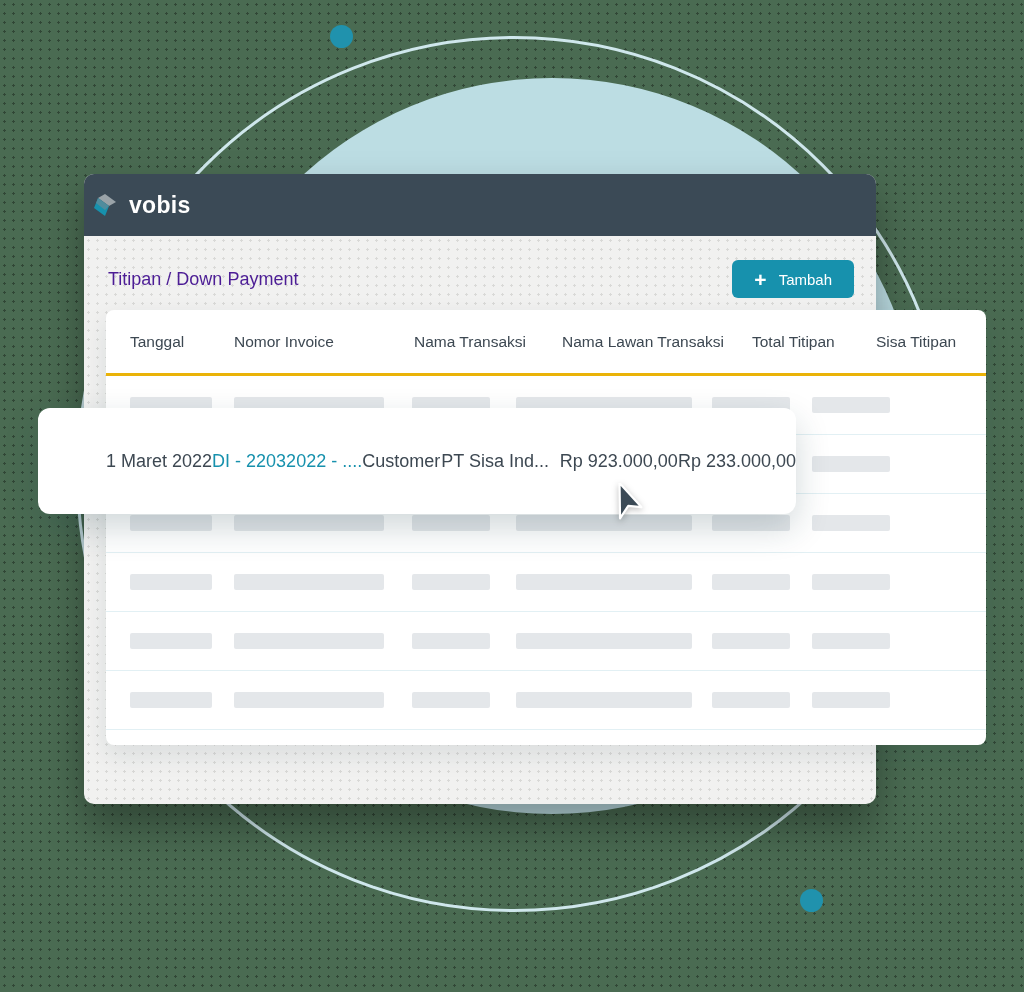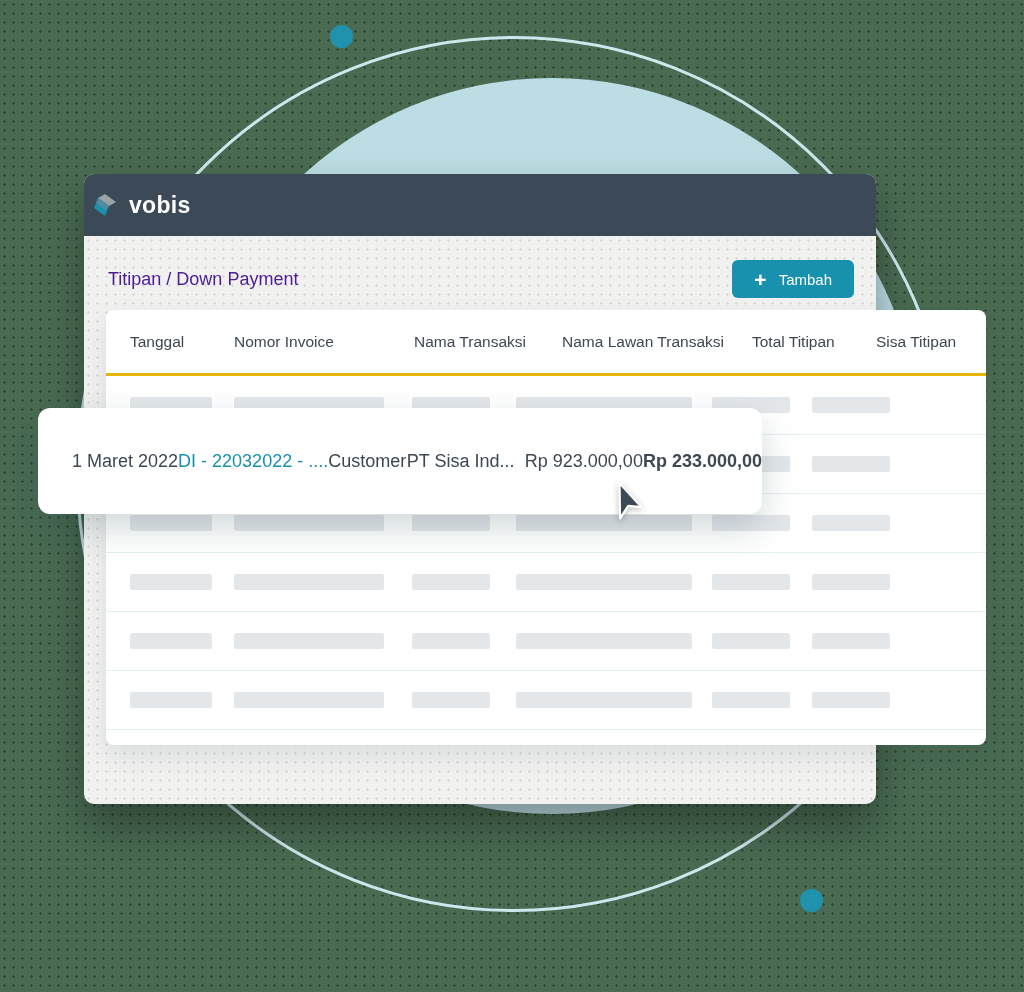--- a/index.html
+++ b/index.html
@@ -169,33 +169,34 @@
   .float-card {
     position: absolute;
     left: 38px; top: 408px;
     width: 724px; height: 106px;
     background: #ffffff;
     border-radius: 12px;
     box-shadow: 0 14px 34px rgba(25,60,72,.20);
     z-index: 40;
     display: flex;
     align-items: center;
+    padding-left: 34px;
   }
   .fc {
     font-size: 18px;
     color: #3d4852;
     box-sizing: border-box;
     white-space: nowrap;
   }
   .fc-date { width: 150px; padding-left: 34px; }
   .fc-invoice { width: 175px; color: #1791ad; }
   .fc-lawan { width: 110px; }
   .fc-nama { width: 165px; }
   .fc-total { width: 145px; }
-  .fc-sisa { width: 150px; font-weight: bold; }
+  .fc-sisa { width: 150px; }
 
   
   .cursor {
     position: absolute;
     left: 612px; top: 483px;
     z-index: 60;
     filter: drop-shadow(0 2px 3px rgba(0,0,0,.25));
   }
 </style>
 </head>

